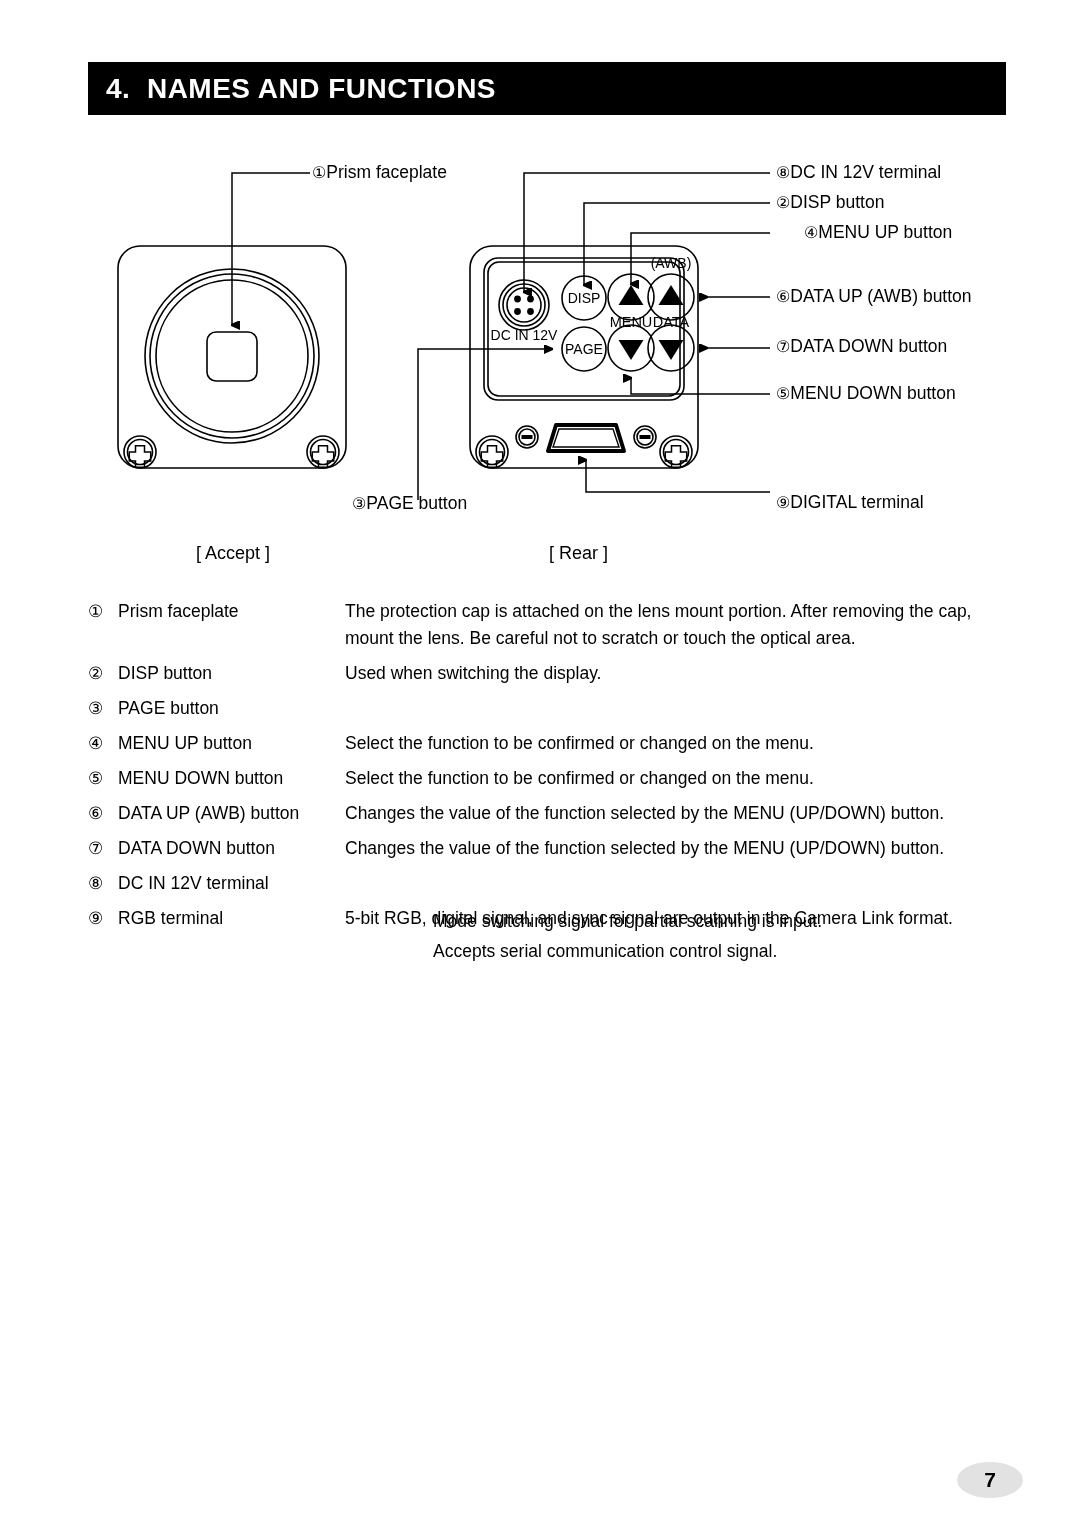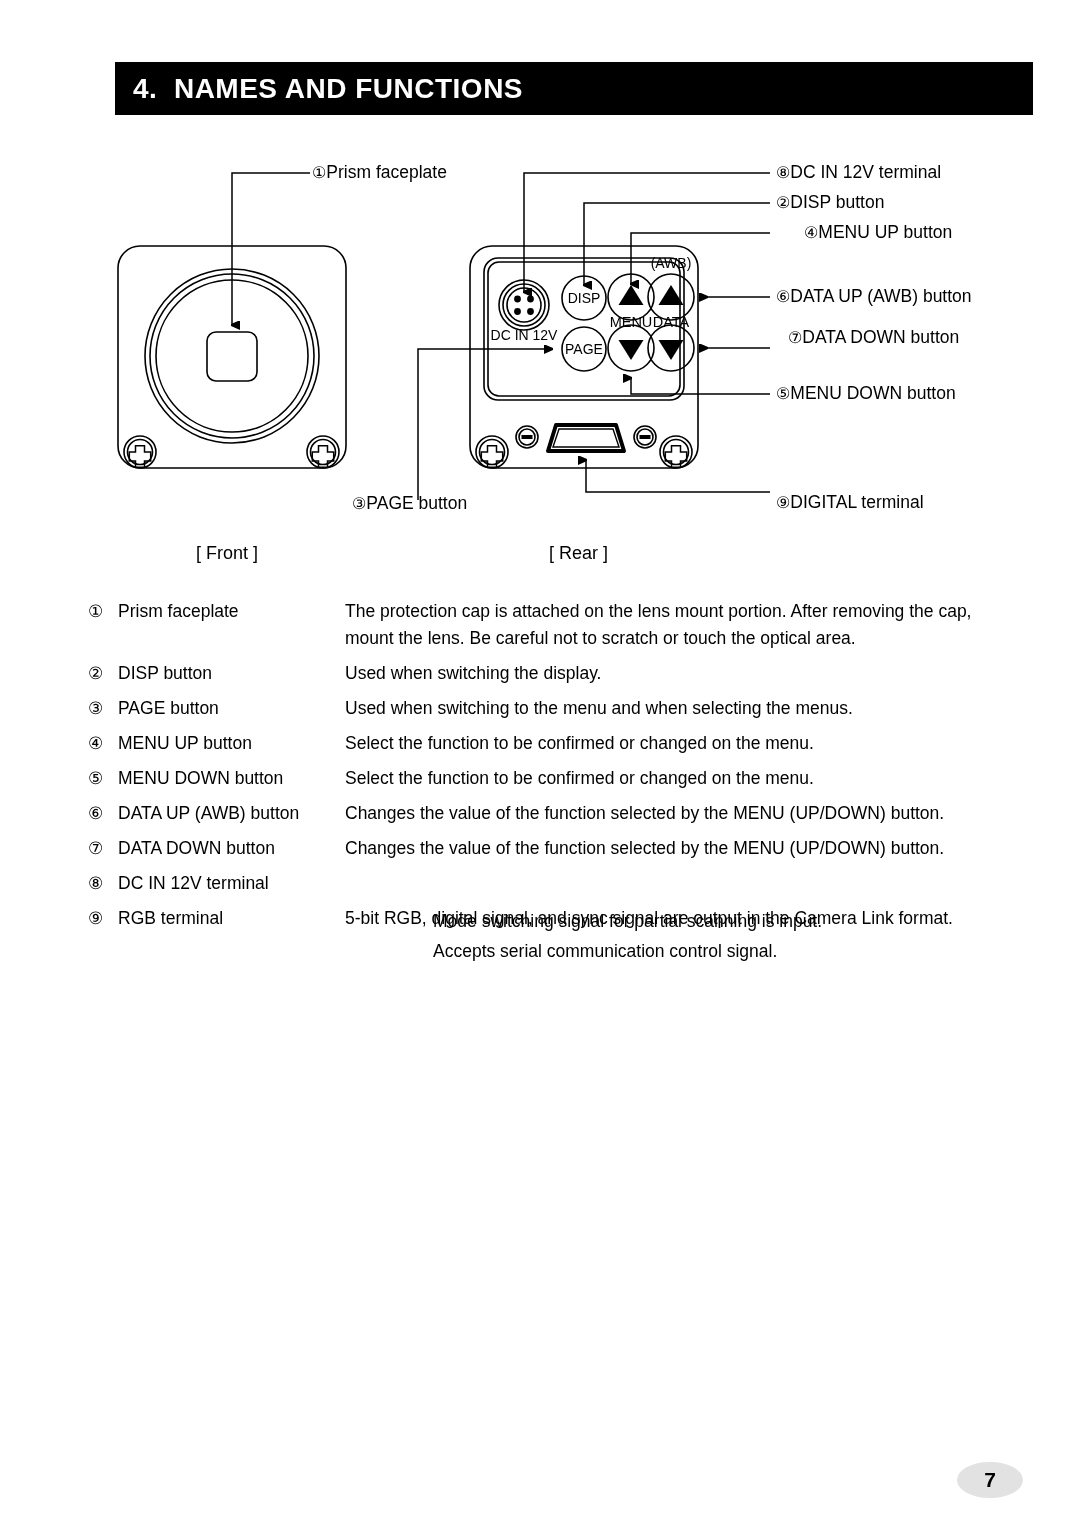--- a/index.html
+++ b/index.html
@@ -19,21 +19,20 @@
   
   .header-bar {
     position: absolute;
     left: 88px;
     top: 62px;
     width: 918px;
     height: 53px;
     background: #000000;
     display: flex;
     align-items: center;
-    margin-left: 27px;
   }
   .header-title {
     color: #ffffff;
     font-size: 28px;
     font-weight: bold;
     letter-spacing: 0.5px;
     padding-left: 18px;
     white-space: pre;
   }
 
@@ -290,37 +289,37 @@
   </div>
 
   <div class="callout" style="left:776px; top:84px;margin-left:28px;">
     <span class="num">④</span><span>MENU UP button</span>
   </div>
 
   <div class="callout" style="left:776px; top:148px;">
     <span class="num">⑥</span><span>DATA UP (AWB) button</span>
   </div>
 
-  <div class="callout" style="left:776px; top:189px;margin-left:12px;">
+  <div class="callout" style="left:776px; top:198px;">
     <span class="num">⑦</span><span>DATA DOWN button</span>
   </div>
 
   <div class="callout" style="left:776px; top:245px;">
     <span class="num">⑤</span><span>MENU DOWN button</span>
   </div>
 
   <div class="callout" style="left:352px; top:355px;">
     <span class="num">③</span><span>PAGE button</span>
   </div>
 
   <div class="callout" style="left:776px; top:354px;">
     <span class="num">⑨</span><span>DIGITAL terminal</span>
   </div>
 
-  <div class="viewlabel" style="left:196px; top:403px;">[ Front ]</div>
+  <div class="viewlabel" style="left:196px; top:403px;">[ Accept ]</div>
   <div class="viewlabel" style="left:549px; top:403px;">[ Rear ]</div>
 </div>
 
 <div class="desc-list">
 
   <div class="desc-row">
     <div class="desc-num">①</div>
     <div class="desc-name">Prism faceplate</div>
     <div class="desc-body">
       <p>The protection cap is attached on the lens mount portion. After removing the cap,</p>
@@ -332,23 +331,20 @@
     <div class="desc-num">②</div>
     <div class="desc-name">DISP button</div>
     <div class="desc-body">
       <p>Used when switching the display.</p>
     </div>
   </div>
 
   <div class="desc-row">
     <div class="desc-num">③</div>
     <div class="desc-name">PAGE button</div>
-    <div class="desc-body">
-      <p>Used when switching to the menu and when selecting the menus.</p>
-    </div>
   </div>
 
   <div class="desc-row">
     <div class="desc-num">④</div>
     <div class="desc-name">MENU UP button</div>
     <div class="desc-body">
       <p>Select the function to be confirmed or changed on the menu.</p>
     </div>
   </div>
 

